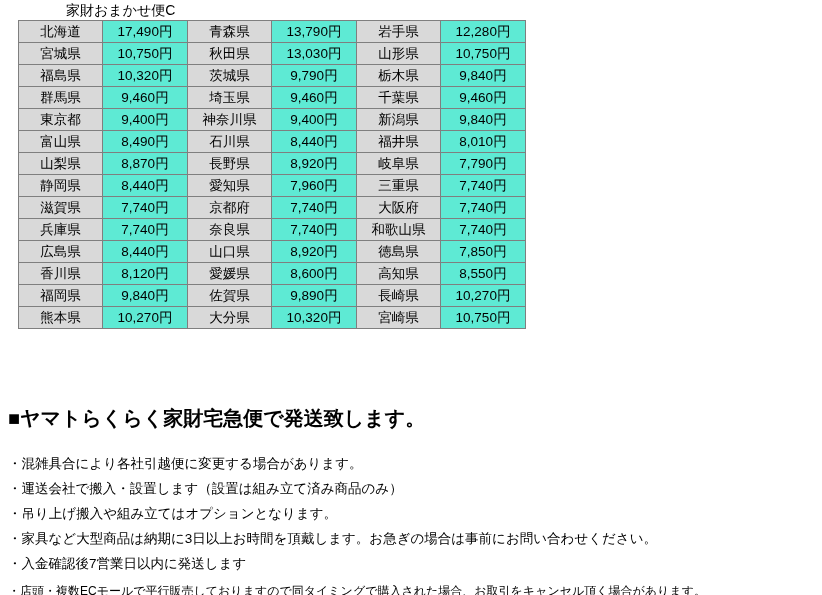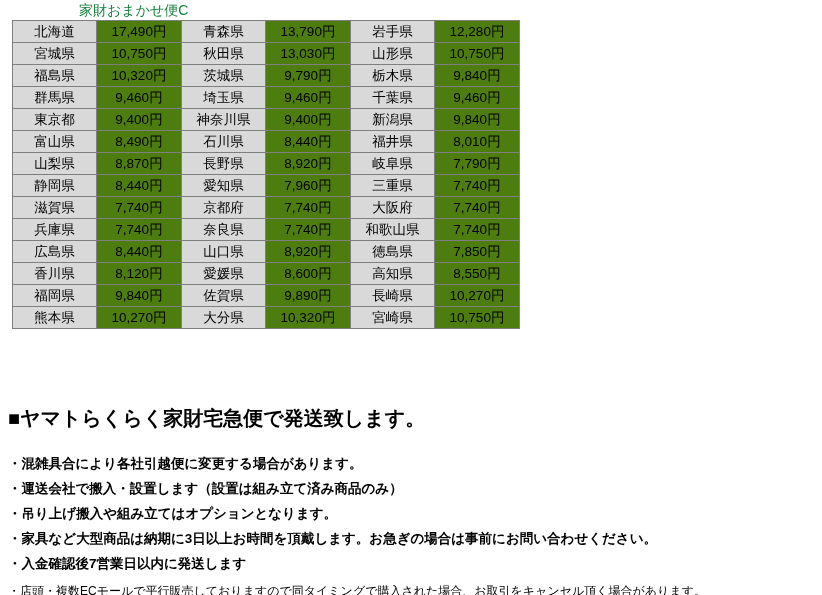--- a/index.html
+++ b/index.html
@@ -16,30 +16,30 @@
     overflow: hidden;
   }
   .page {
     position: relative;
     width: 822px;
     height: 595px;
     box-sizing: border-box;
   }
   .title {
     position: absolute;
-    left: 79px;
+    left: 66px;
     top: 2px;
     font-size: 14px;
-    color: #15803d;
+    color: #000000;
     letter-spacing: 0px;
     white-space: nowrap;
   }
   table.fee-table {
     position: absolute;
-    left: 12px;
+    left: 18px;
     top: 20px;
     border-collapse: collapse;
     width: 508px;
     table-layout: fixed;
   }
   table.fee-table td {
     border: 1px solid #7f7f7f;
     height: 22px;
     font-size: 13.5px;
     padding: 0 6px;
@@ -47,21 +47,21 @@
     white-space: nowrap;
     overflow: hidden;
   }
   td.pref {
     background: #d9d9d9;
     text-align: center;
     width: 84px;
     font-size: 13.5px;
   }
   td.price {
-    background: #4d7c0f;
+    background: #5eead4;
     text-align: center;
     width: 85px;
     font-size: 13.5px;
   }
   td.empty {
     background: #ffffff;
     border: 1px solid #7f7f7f;
   }
   td.pref-empty {
     background: #ffffff;
@@ -73,21 +73,21 @@
     width: 806px;
   }
   .note-head {
     font-size: 20px;
     font-weight: bold;
     margin-bottom: 23px;
     white-space: nowrap;
   }
   .note-line {
     font-size: 13.5px;
-    font-weight: bold;
+    font-weight: normal;
     margin-bottom: 7px;
     white-space: nowrap;
   }
   .note-small {
     font-size: 12px;
     font-weight: normal;
     margin-top: 10px;
     white-space: nowrap;
   }
 </style>

